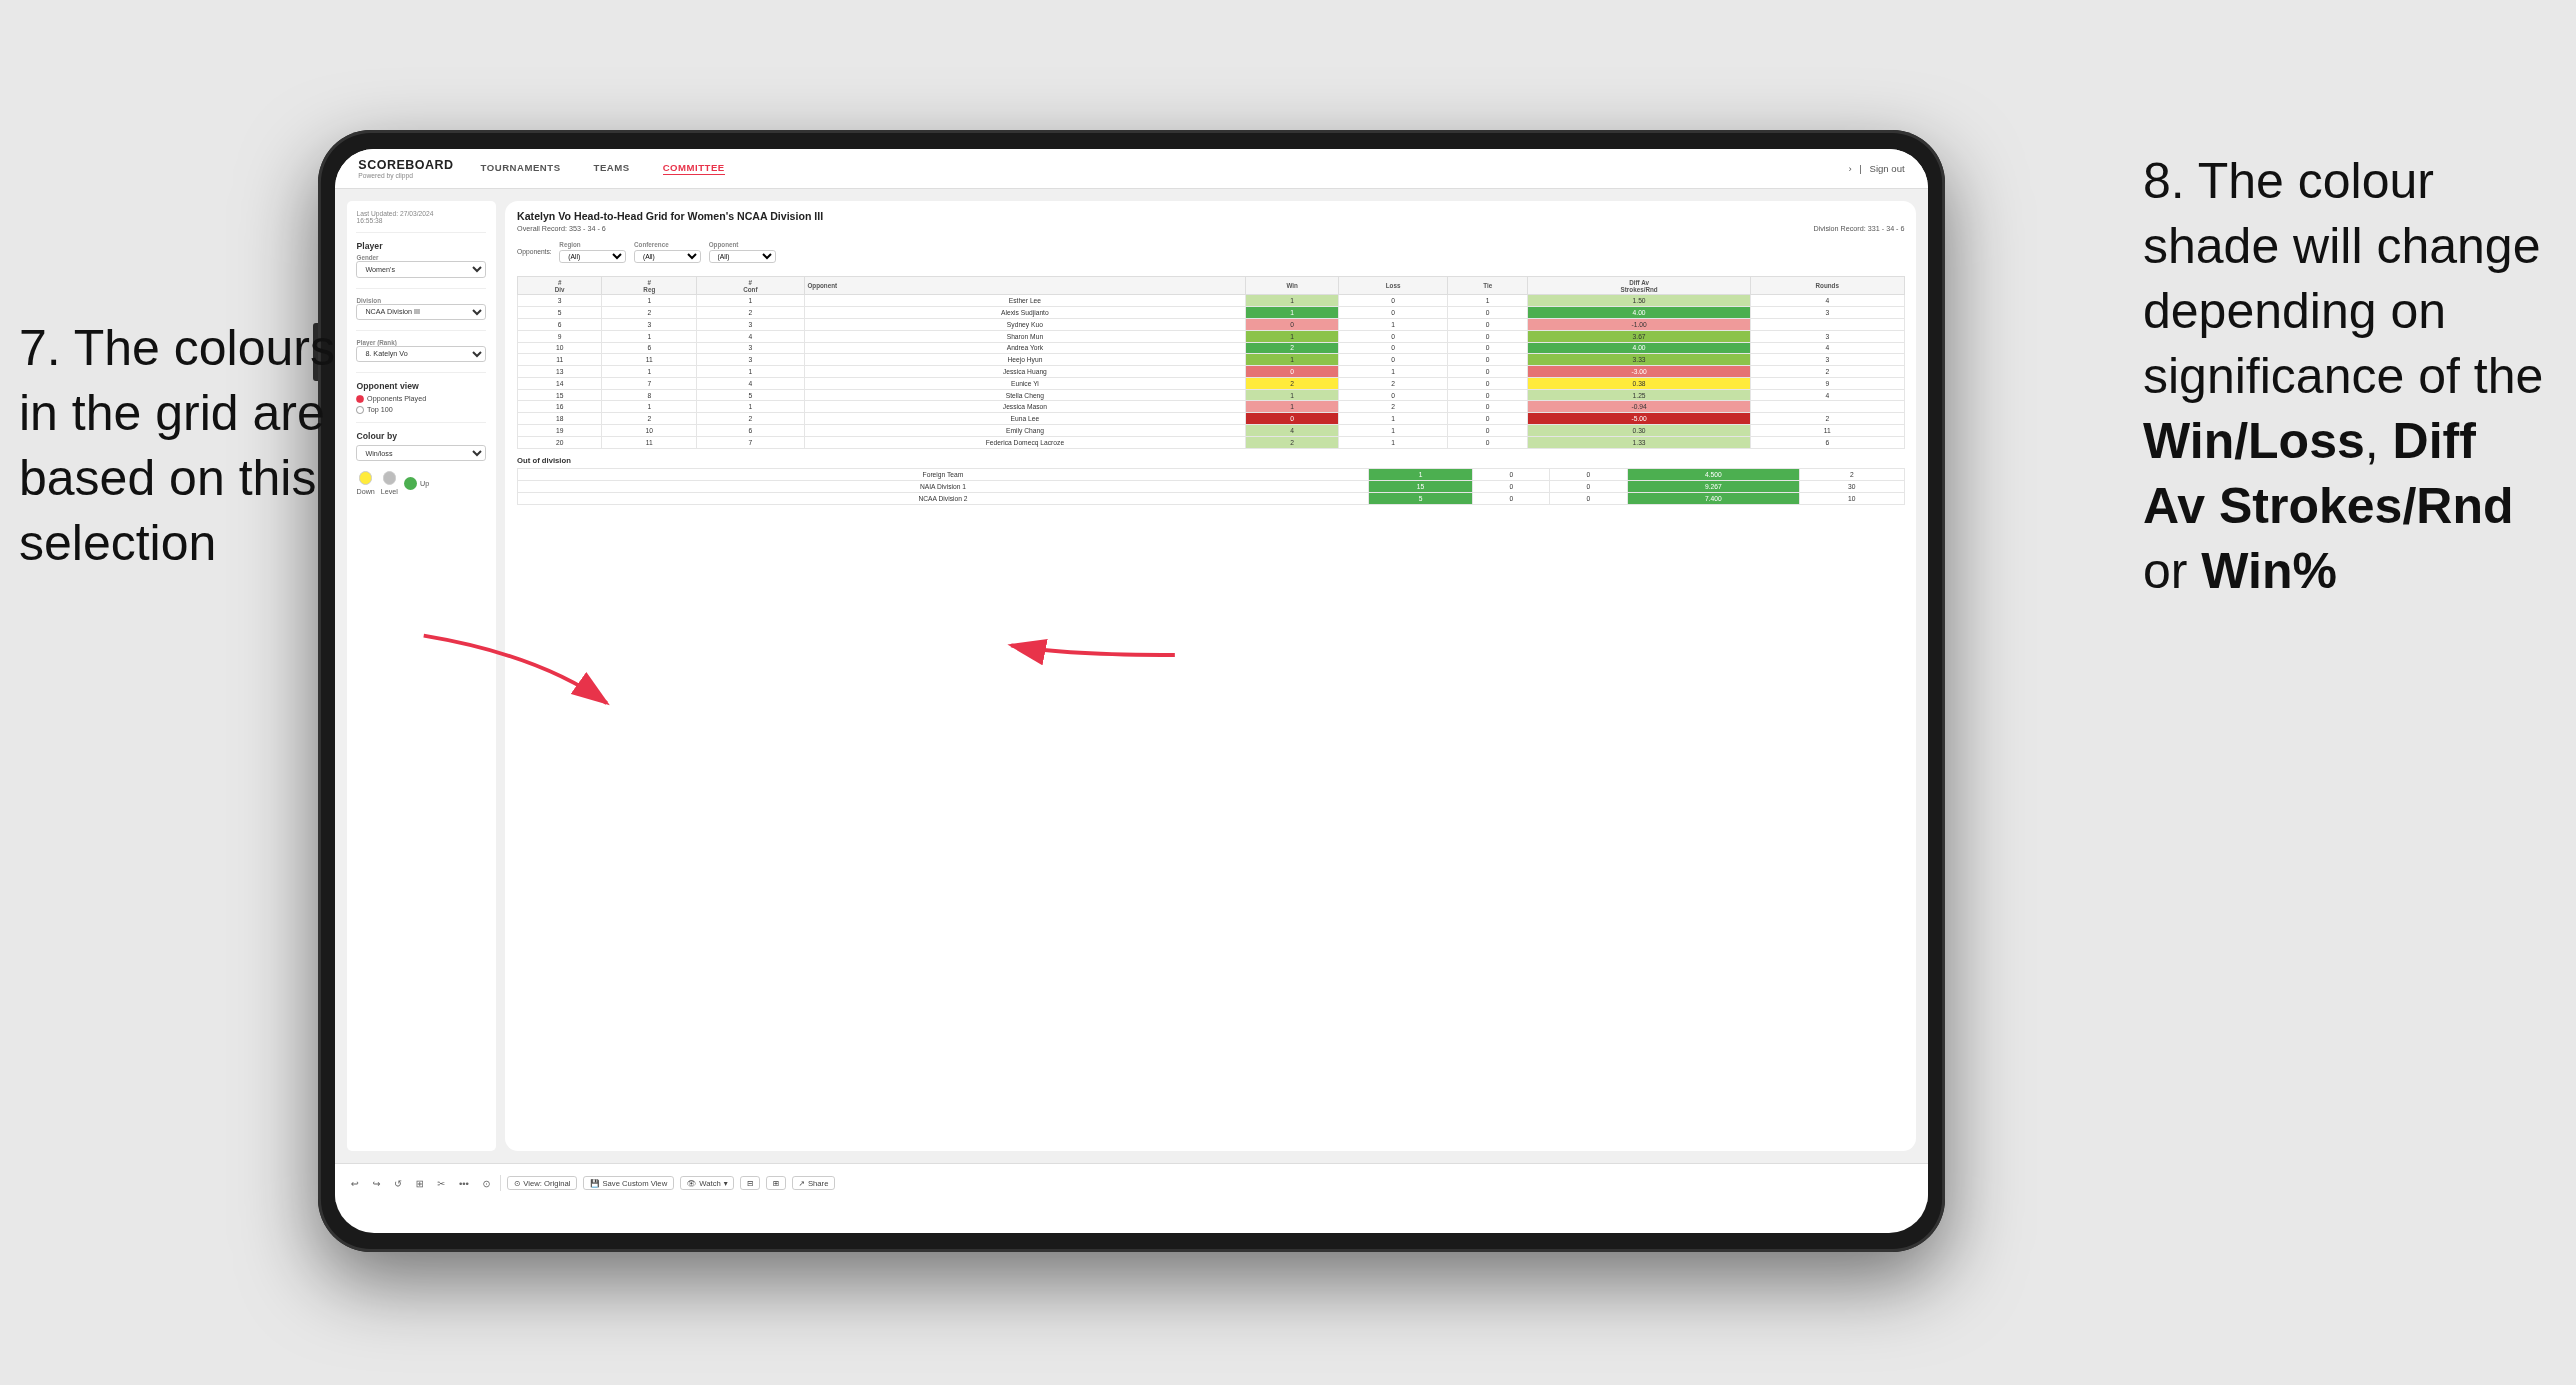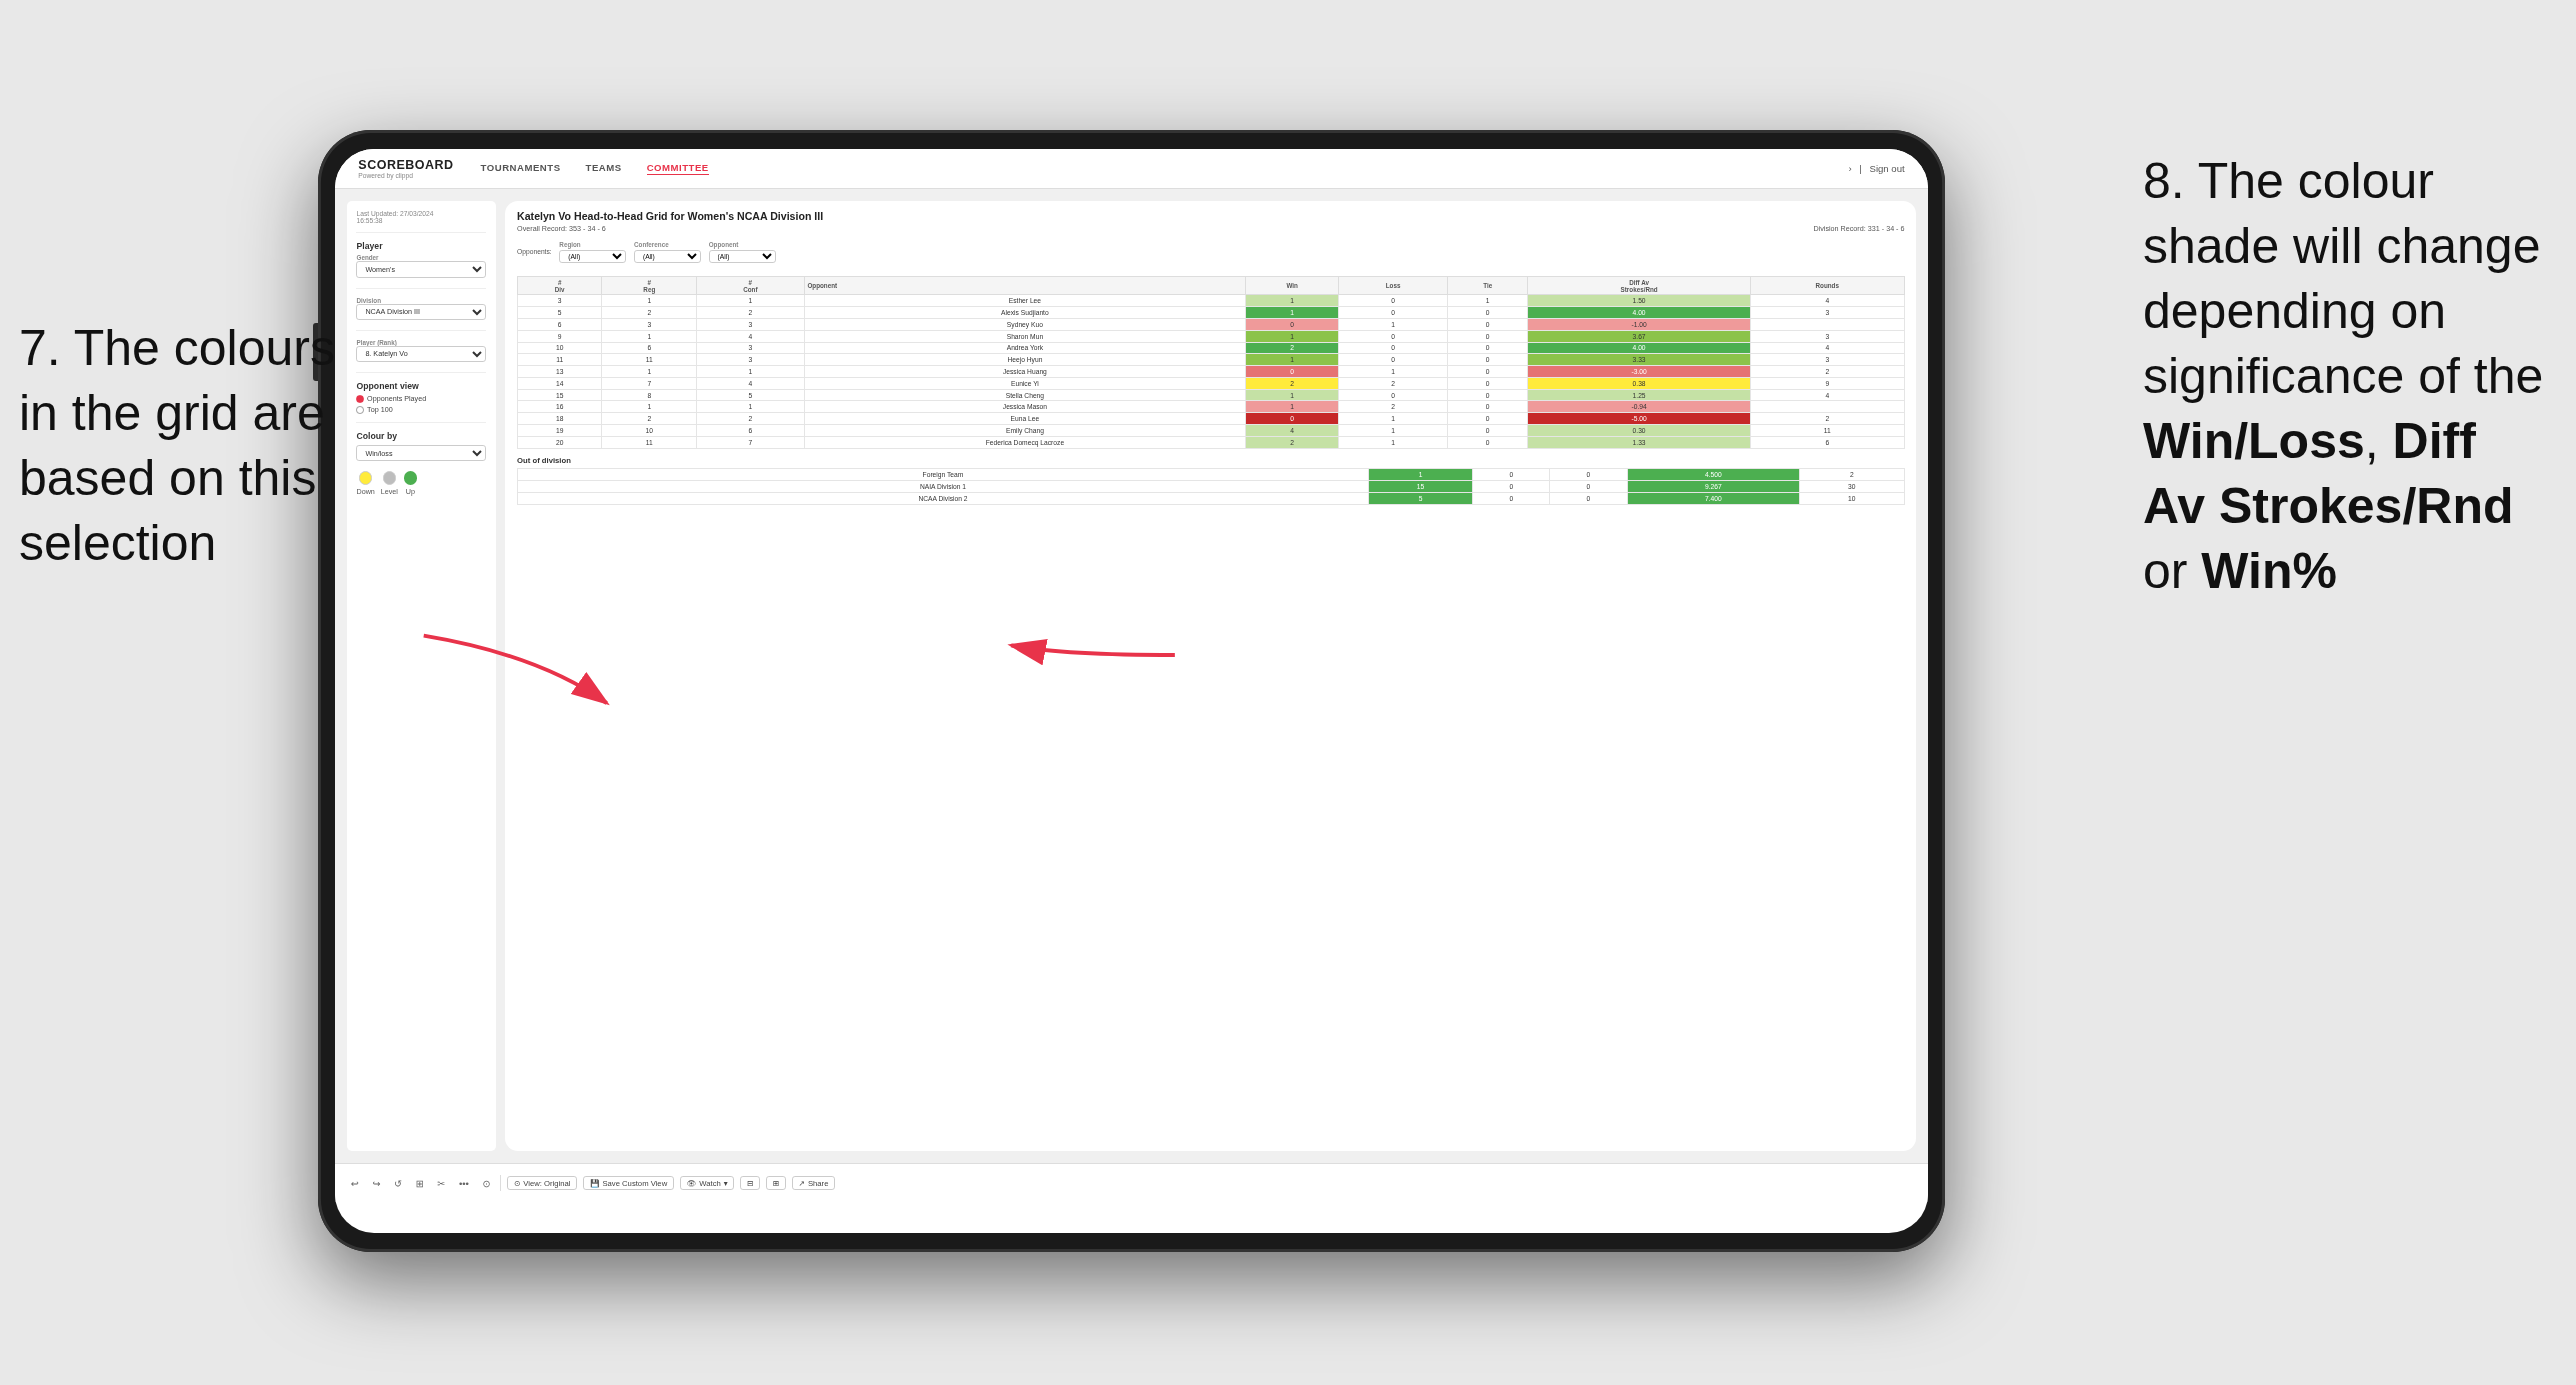--- a/index.html
+++ b/index.html
@@ -91,21 +91,21 @@
     }
     .app-logo .powered {
       font-size: 6.7px;
       font-weight: 400;
       color: #888;
       display: block;
       letter-spacing: 0;
     }
     .nav-items {
       display: flex;
-      gap: 25px;
+      gap: 33px;
       align-items: center;
     }
     .nav-item {
       font-size: 9.6px;
       font-weight: 600;
       color: #555;
       letter-spacing: 0.5px;
       cursor: pointer;
       padding-bottom: 1.9px;
     }
@@ -427,21 +427,21 @@
         </select>
         <div class="legend-row">
           <div style="display:flex;flex-direction:column;align-items:center;gap:2.9px">
             <div class="legend-dot" style="background:#ffeb3b; border:1px solid #ccc;"></div>
             <span class="legend-label">Down</span>
           </div>
           <div style="display:flex;flex-direction:column;align-items:center;gap:2.9px">
             <div class="legend-dot" style="background:#bdbdbd; border:1px solid #ccc;"></div>
             <span class="legend-label">Level</span>
           </div>
-          <div style="display:flex;flex-direction:column;align-items:center;gap:2.9px">
+          <div style="display:flex;flex-direction:row;align-items:center;gap:2.9px">
             <div class="legend-dot" style="background:#4caf50;"></div>
             <span class="legend-label">Up</span>
           </div>
         </div>
       </div>
 
       <div class="right-panel">
         <div class="grid-title">Katelyn Vo Head-to-Head Grid for Women's NCAA Division III</div>
         <div class="grid-subtitle">
           <span><span>Overall Record:</span> <span>353 - 34 - 6</span></span>

